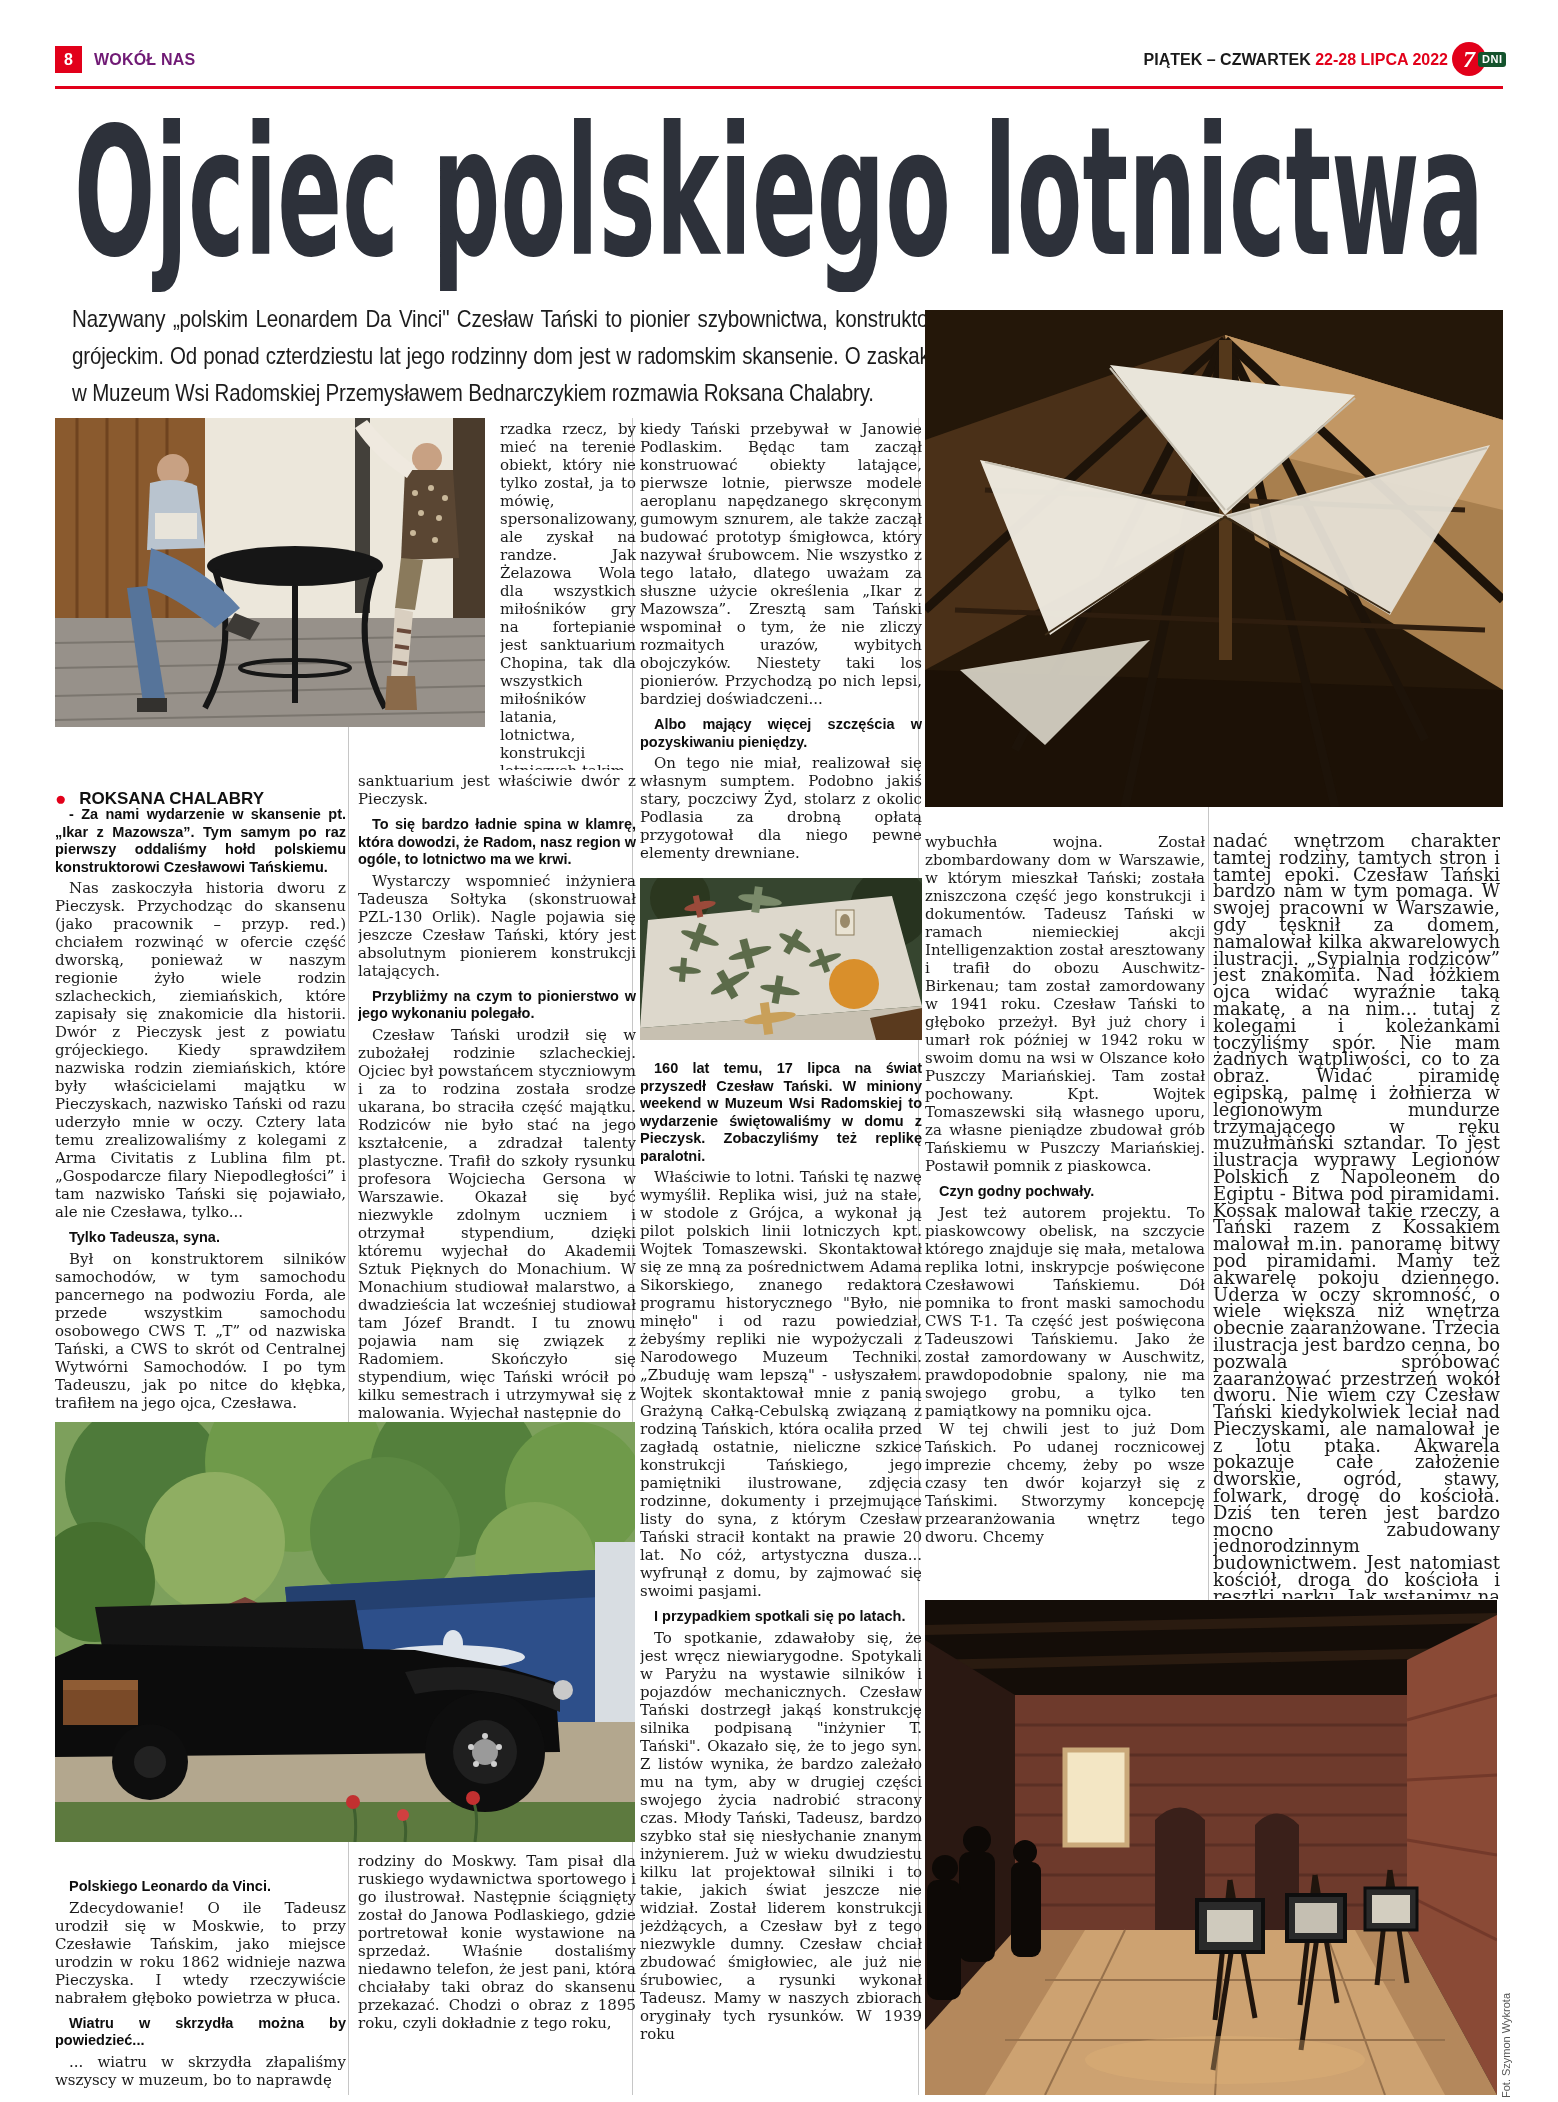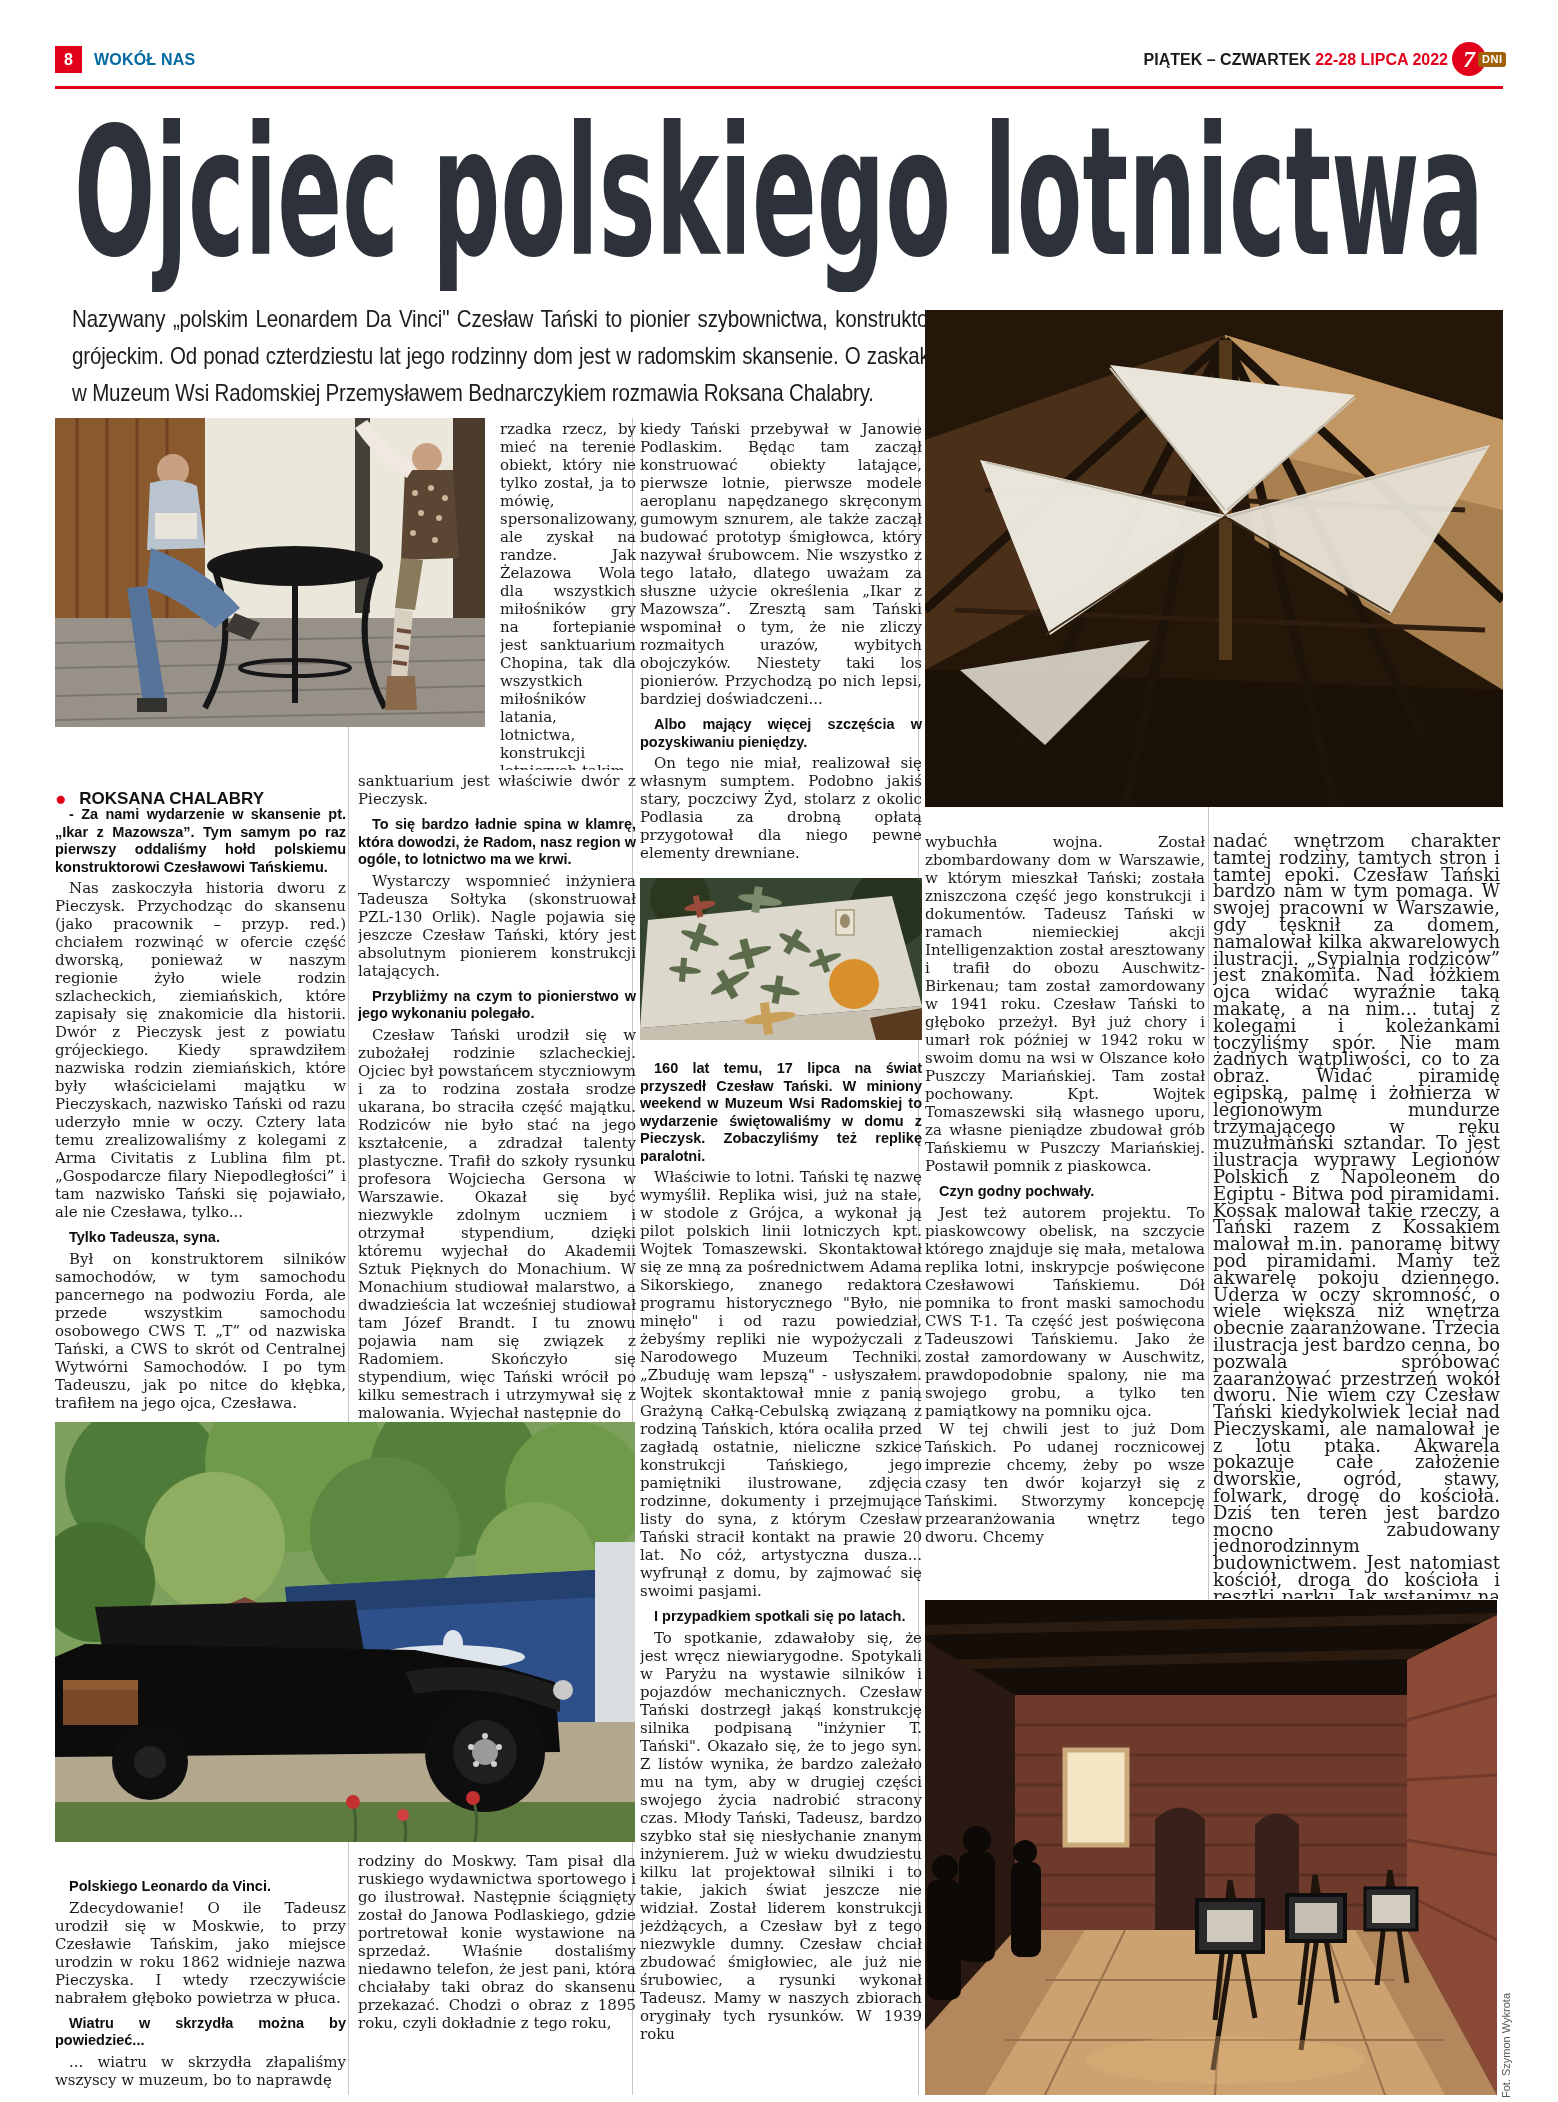--- a/index.html
+++ b/index.html
@@ -2,27 +2,27 @@
 <html><head>
 <meta charset="utf-8">
 <style>
   html,body{margin:0;padding:0;background:#e9e9e9;}
   .page{position:relative;width:1558px;height:2102px;background:#fff;overflow:hidden;
         font-family:"Liberation Sans",sans-serif;}
   
   .hdr-num{position:absolute;left:55px;top:46px;width:27px;height:27px;background:#e2001a;
            color:#fff;font:bold 16px/27px "Liberation Sans",sans-serif;text-align:center;}
   .hdr-sec{position:absolute;left:94px;top:51px;font:bold 16px "Liberation Sans",sans-serif;
-           letter-spacing:.2px;color:#0369a1;}
+           letter-spacing:.2px;color:#701a75;}
   .hdr-date{position:absolute;right:110px;top:51px;font:bold 16px "Liberation Sans",sans-serif;color:#1a1a1a;}
   .hdr-date .red{color:#e2001a;}
   .logo{position:absolute;right:48px;top:40px;width:58px;height:40px;}
   .logo .circ{position:absolute;left:0;top:2px;width:34px;height:34px;border-radius:50%;
               background:#e2001a;color:#fff;font:bold italic 24px/34px "Liberation Serif",serif;text-align:center;}
-  .logo .dni{position:absolute;left:26px;top:12px;background:#a16207;color:#fff;border-radius:3px;
+  .logo .dni{position:absolute;left:26px;top:12px;background:#14532d;color:#fff;border-radius:3px;
              font:bold 11px/15px "Liberation Sans",sans-serif;padding:0 4px;letter-spacing:.5px;}
   .hdr-line{position:absolute;left:55px;top:86px;width:1448px;height:3px;background:#e2001a;}
   
   .headline-wrap{position:absolute;left:68px;top:92px;width:1422px;height:200px;}
   .lead{position:absolute;left:72px;top:300px;width:1655px;transform:scaleX(.855);transform-origin:0 0;
         font:24px/37px "Liberation Sans",sans-serif;letter-spacing:-.2px;color:#1c1c1c;text-align:justify;}
   
   .byline{position:absolute;left:55px;top:750px;font:bold 17px "Liberation Sans",sans-serif;color:#111;margin-top:38px;}
   .byline .dot{color:#e2001a;font-size:19px;vertical-align:-1px;margin-right:8px;}
   

